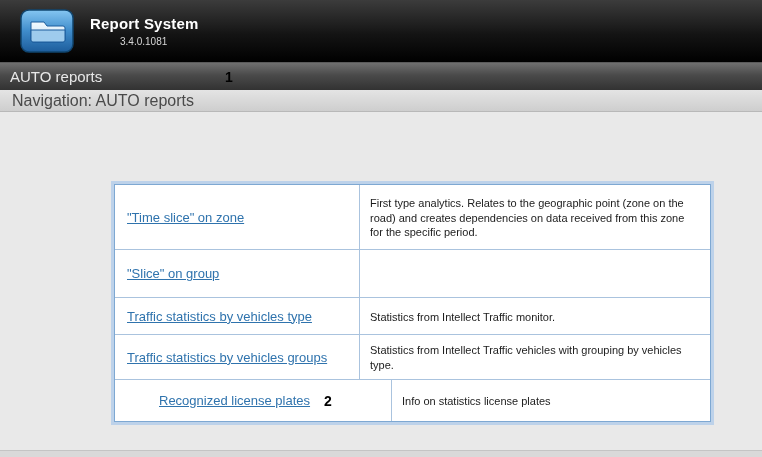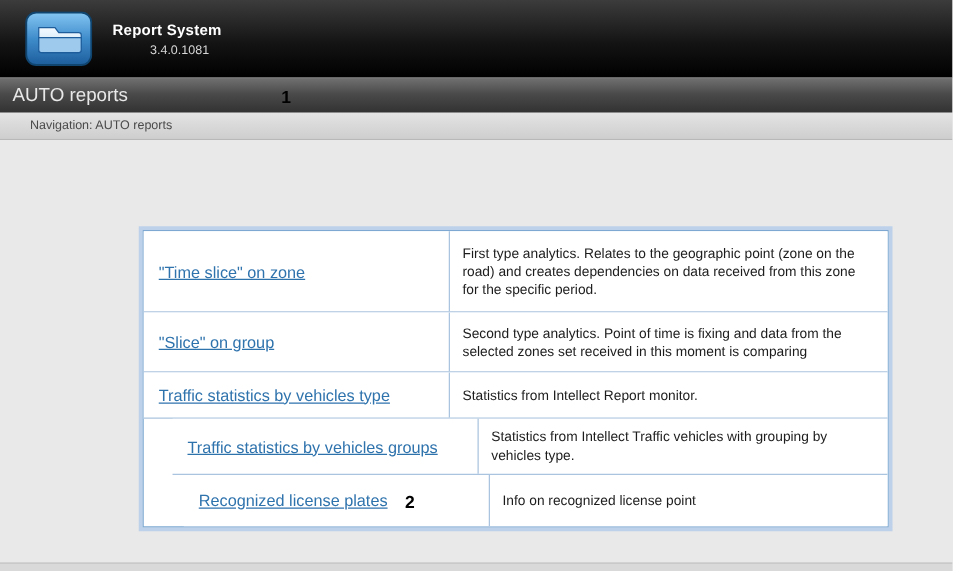--- a/index.html
+++ b/index.html
@@ -13,21 +13,21 @@
 
   
   .app-header {
     height:62px;
     background:linear-gradient(#3c3c3c, #141414 55%, #000);
     display:flex;
     align-items:center;
   }
   .logo-wrap { margin:0 16px 0 20px; line-height:0; }
   .title-block { display:flex; flex-direction:column; }
-  .app-title { color:#ffffff; font-size:12px; font-weight:bold; letter-spacing:.2px; }
+  .app-title { color:#ffffff; font-size:15px; font-weight:bold; letter-spacing:.2px; }
   .app-version { color:#d6d6d6; font-size:10px; margin:4px 0 0 30px; }
 
   
   .menu-bar {
     height:28px;
     background:linear-gradient(#6f6f6f, #4a4a4a 45%, #323232);
     border-top:1px solid #5a5a5a;
     position:relative;
     display:flex;
     align-items:center;
@@ -45,21 +45,21 @@
   .callout-1 { position:absolute; left:225px; top:50%; transform:translateY(-50%); }
 
   
   .breadcrumb-bar {
     height:22px;
     background:linear-gradient(#e4e4e4, #cecece);
     border-bottom:1px solid #b8b8b8;
     display:flex;
     align-items:center;
   }
-  .breadcrumb { color:#4a4a4a; font-size:10px; padding-left:24px; }
+  .breadcrumb { color:#4a4a4a; font-size:16px; padding-left:12px; }
 
   
   .content { position:relative; height:344px; }
 
   .reports-table {
     position:absolute;
     left:114px;
     top:72px;
     width:597px;
     background:#fff;
@@ -69,21 +69,21 @@
   .t-row {
     display:flex;
     align-items:stretch;
     border-bottom:1px solid #aac3de;
     background:#fff;
   }
   .t-row:last-child { border-bottom:none; }
   .t-row:nth-child(1){ min-height:65px; }
   .t-row:nth-child(2){ min-height:48px; }
   .t-row:nth-child(3){ min-height:37px; }
-  .t-row:nth-child(4){ min-height:45px;margin-left:23px; }
+  .t-row:nth-child(4){ min-height:45px; }
   .t-row:nth-child(5){ min-height:41px;margin-left:32px; }
   .cell-link {
     width:245px;
     flex:0 0 245px;
     display:flex;
     align-items:center;
     padding:0 10px 0 12px;
     border-right:1px solid #aac3de;
   }
   .report-link {
@@ -157,49 +157,46 @@
       </div>
       <div class="cell-desc">
         <span>First type analytics. Relates to the geographic point (zone on the road) and creates dependencies on data received from this zone for the specific period.</span>
       </div>
     </div>
 
     <div class="t-row">
       <div class="cell-link">
         <a class="report-link">"Slice" on group</a>
       </div>
-      <div class="cell-desc">
-        <span>Second type analytics. Point of time is fixing and data from the selected zones set received in this moment is comparing</span>
-      </div>
     </div>
 
     <div class="t-row">
       <div class="cell-link">
         <a class="report-link">Traffic statistics by vehicles type</a>
       </div>
       <div class="cell-desc">
-        <span>Statistics from Intellect Report monitor.</span>
+        <span>Statistics from Intellect Traffic monitor.</span>
       </div>
     </div>
 
     <div class="t-row">
       <div class="cell-link">
         <a class="report-link">Traffic statistics by vehicles groups</a>
       </div>
       <div class="cell-desc">
         <span>Statistics from Intellect Traffic vehicles with grouping by vehicles type.</span>
       </div>
     </div>
 
     <div class="t-row">
       <div class="cell-link">
         <a class="report-link">Recognized license plates</a>
         <span class="callout callout-2">2</span>
       </div>
       <div class="cell-desc">
-        <span>Info on recognized license point</span>
+        <span>Info on statistics license plates</span>
       </div>
     </div>
 
   </div>
 </div>
 
 <div class="footer-strip"></div>
 
 </body></html>

